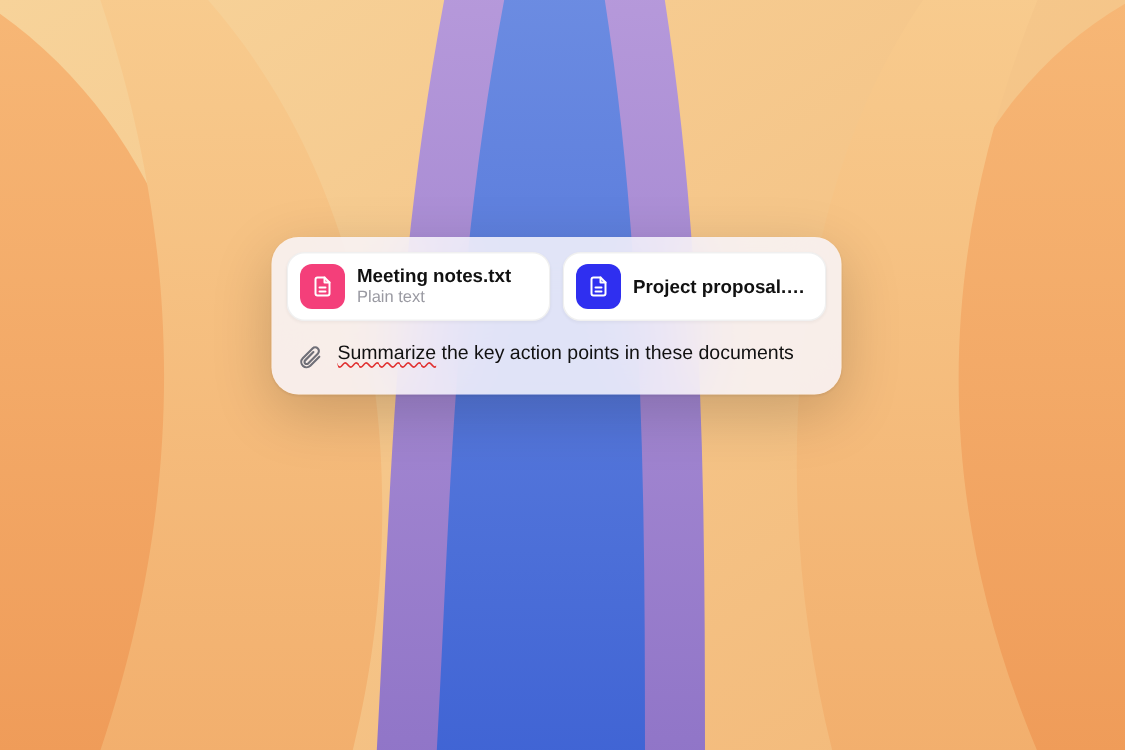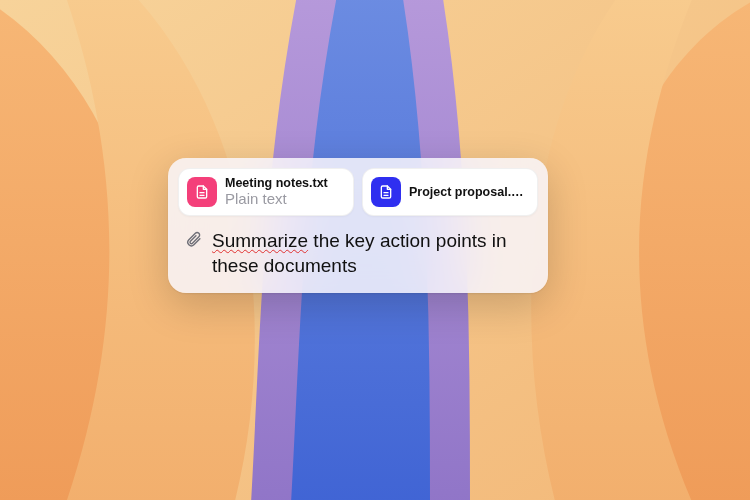--- a/index.html
+++ b/index.html
@@ -1,20 +1,20 @@
 <!DOCTYPE html>
 <html><head>
 <meta charset="utf-8">
 <style>
   * { box-sizing: border-box; margin: 0; padding: 0; }
   html, body { width: 750px; height: 500px; overflow: hidden; font-family: -apple-system, BlinkMacSystemFont, "Segoe UI", Helvetica, Arial, sans-serif; }
   .wallpaper { position: absolute; inset: 0; }
   .card {
     position: absolute;
-    left: 168px;
+    left: 181px;
     top: 158px;
     width: 380px;
     border-radius: 18px;
     background: rgba(248, 246, 252, 0.85);
     backdrop-filter: blur(20px);
     box-shadow: 0 12px 40px rgba(0,0,0,0.18), 0 1px 2px rgba(0,0,0,0.08);
     padding: 10px 10px 14px 10px;
   }
   .attachments {
     display: flex;
@@ -39,36 +39,36 @@
     border-radius: 8px;
     display: flex;
     align-items: center;
     justify-content: center;
     flex-shrink: 0;
   }
   .chip-icon.pink { background: #f43f7a; }
   .chip-icon.blue { background: #2f2ff0; }
   .chip-text { display: flex; flex-direction: column; min-width: 0; line-height: 1.15; }
   .chip-title { font-size: 12.5px; font-weight: 600; color: #111; white-space: nowrap; overflow: hidden; text-overflow: ellipsis; }
-  .chip-sub { font-size: 15px; color: #9a9aa2; white-space: nowrap; overflow: hidden; text-overflow: ellipsis; }
+  .chip-sub { font-size: 11px; color: #9a9aa2; white-space: nowrap; overflow: hidden; text-overflow: ellipsis; }
   .prompt-row {
     display: flex;
     align-items: flex-start;
     gap: 8px;
     padding: 2px 4px 0 4px;
   }
   .attach-btn {
     width: 22px; height: 22px;
     display: flex; align-items: center; justify-content: center;
     color: #6f6f78;
     flex-shrink: 0;
     margin-top: 1px;
   }
   .prompt-text {
-    font-size: 19px;
+    font-size: 13px;
     color: #111;
     line-height: 1.35;
   }
   .spell {
     text-decoration: underline wavy #e03131;
     text-decoration-thickness: 1.2px;
     text-underline-offset: 2px;
   }
 </style>
 </head>

